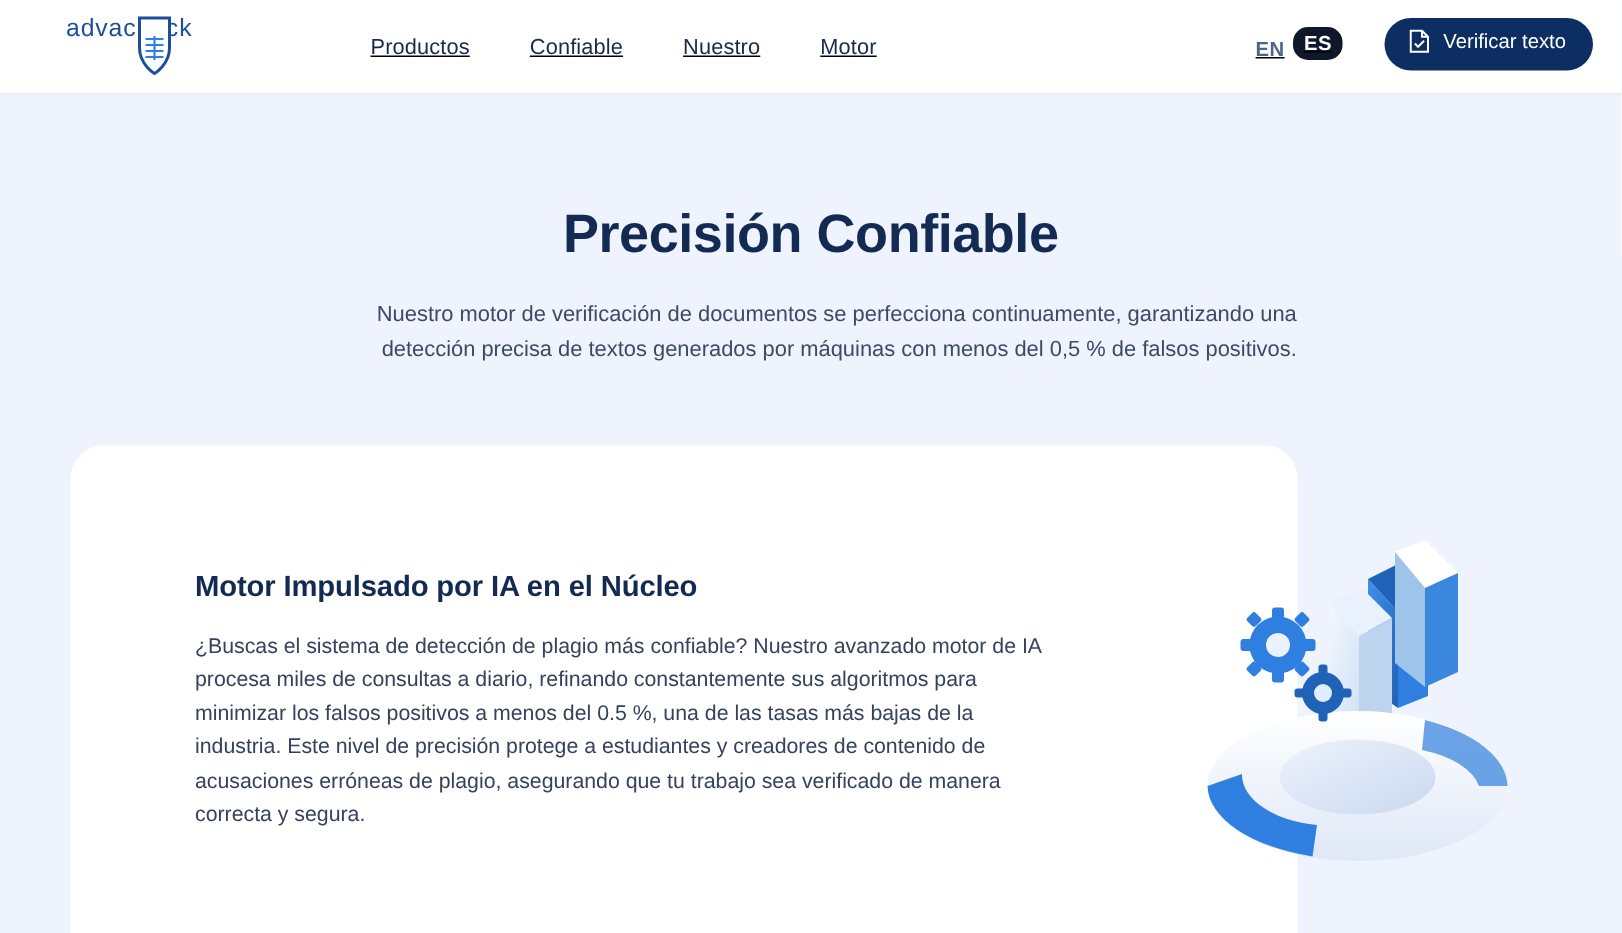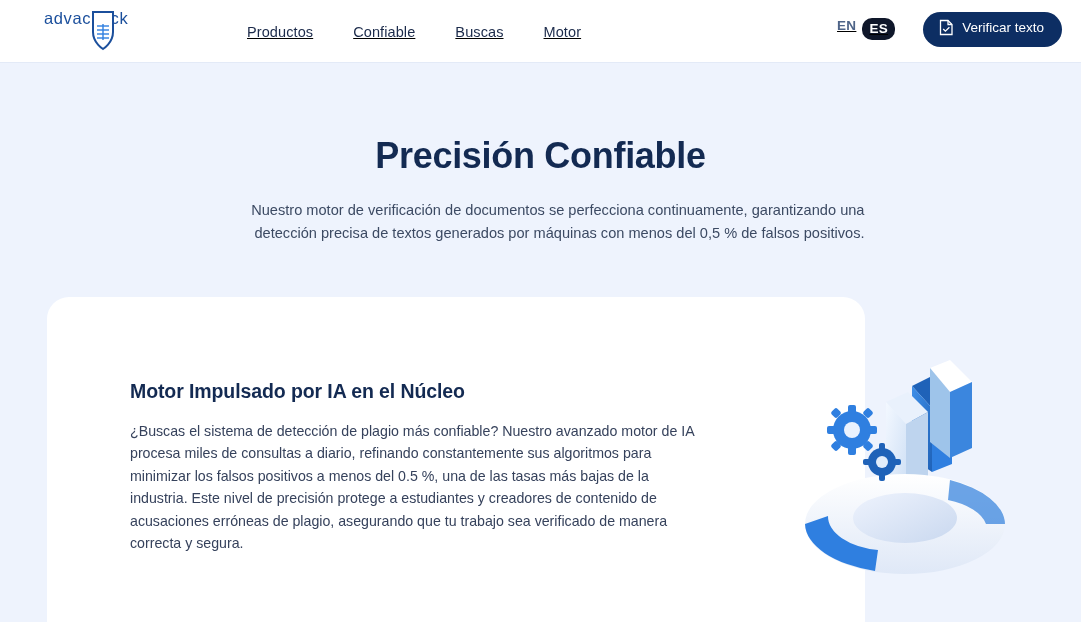--- a/index.html
+++ b/index.html
@@ -56,21 +56,21 @@
     white-space: nowrap;
     letter-spacing: 0.1px;
   }
   .nav-item:last-child { margin-right: 0; }
 
   .lang-wrap {
     position: absolute;
     right: 186px;
     top: 18px;
     display: flex;
-    align-items: flex-start;
+    align-items: flex-end;
     gap: 6px;
     text-decoration: underline;
   }
   .lang-en {
     font-size: 13.5px;
     font-weight: bold;
     color: #4e6488;
     letter-spacing: 0.3px;
     cursor: pointer;
   }
@@ -184,21 +184,21 @@
           <line x1="53" y1="28" x2="65" y2="28"></line>
           <line x1="53" y1="32" x2="65" y2="32"></line>
           <line x1="59" y1="18" x2="59" y2="34"></line>
         </g>
       </svg>
     </a>
 
     <div class="nav">
       <div class="nav-item">Productos</div>
       <div class="nav-item">Confiable</div>
-      <div class="nav-item">Buscas</div>
+      <div class="nav-item">Nuestro</div>
       <div class="nav-item">Motor</div>
     </div>
 
     <div class="lang-wrap">
       <span class="lang-en">EN</span>
       <span class="lang-es">ES</span>
     </div>
 
     <button class="verify-btn">
       <svg width="15" height="17" viewBox="0 0 15 17">

